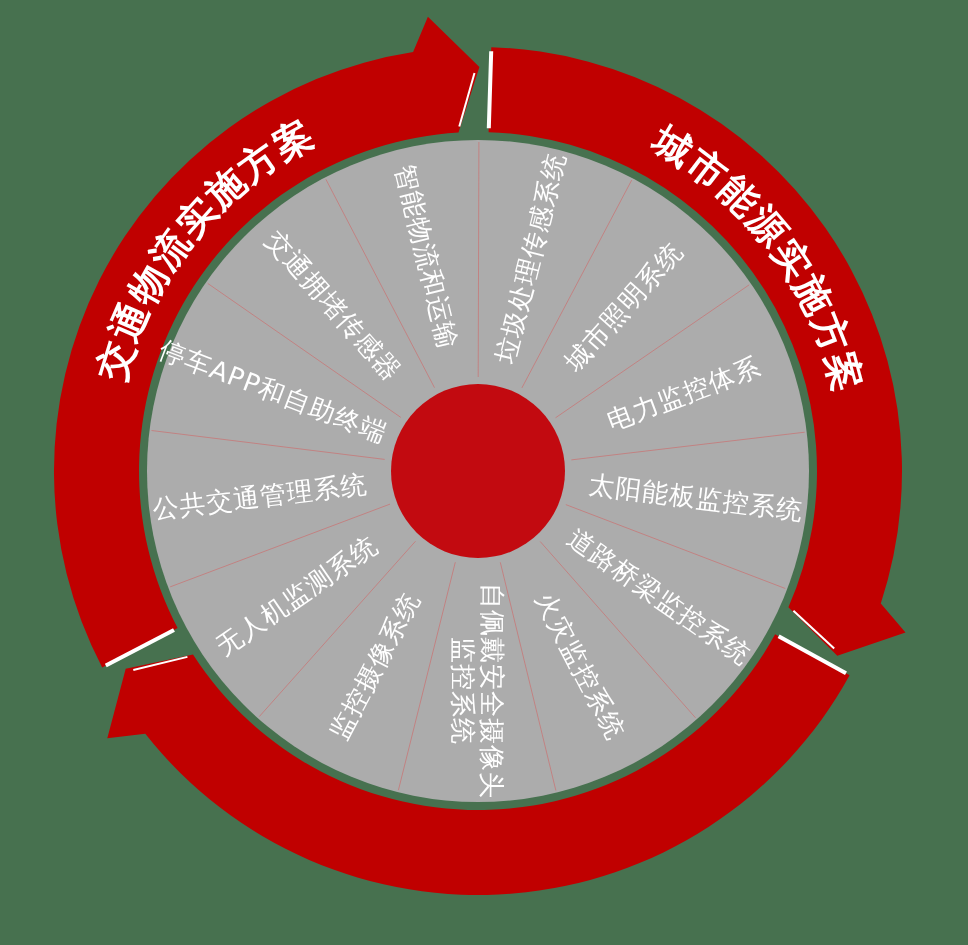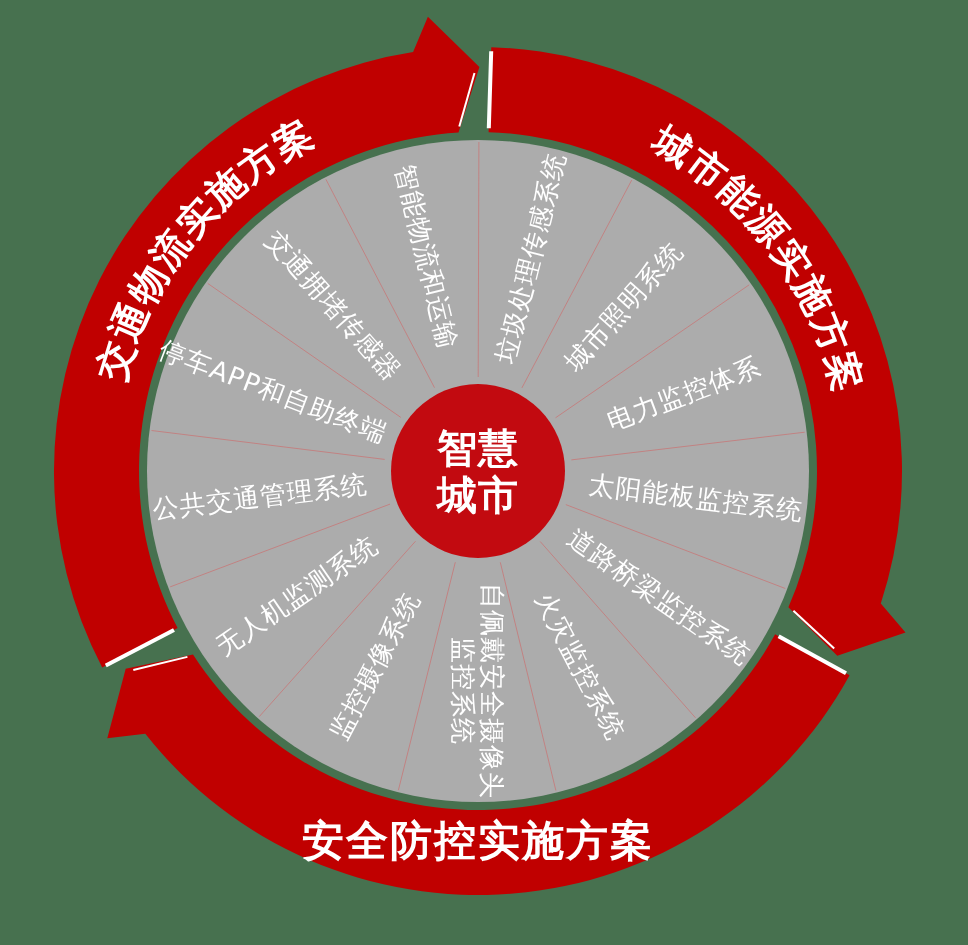--- a/index.html
+++ b/index.html
@@ -81,17 +81,14 @@
       <div class="spoke-label" style="left: 477.4px; top: 691px; transform: translate(-50%, -50%) rotate(90.2deg);">自佩戴安全摄像头
 监控系统</div>
       <div class="spoke-label" style="left: 375.2px; top: 665.5px; transform: translate(-50%, -50%) rotate(-62.2deg);">监控摄像系统</div>
       <div class="spoke-label" style="left: 296.6px; top: 595.5px; transform: translate(-50%, -50%) rotate(-34.5deg);">无人机监测系统</div>
       <div class="spoke-label" style="left: 259.5px; top: 496.9px; transform: translate(-50%, -50%) rotate(-6.8deg);">公共交通管理系统</div>
       <div class="spoke-label" style="left: 272.5px; top: 392.4px; transform: translate(-50%, -50%) rotate(20.9deg);">停车APP和自助终端</div>
       <div class="spoke-label" style="left: 332.5px; top: 305.9px; transform: translate(-50%, -50%) rotate(48.6deg);">交通拥堵传感器</div>
       <div class="spoke-label" style="left: 425.9px; top: 257.3px; transform: translate(-50%, -50%) rotate(76.3deg);">智能物流和运输</div>
     </div>
 
-  <div class="center-label" style="left: 478px; top: 472px;">智慧
-城市</div>
 
-  <div class="bottom-title" style="left: 478px; top: 841px;">安全防控实施方案</div>
 </div>
 
 </body></html>

